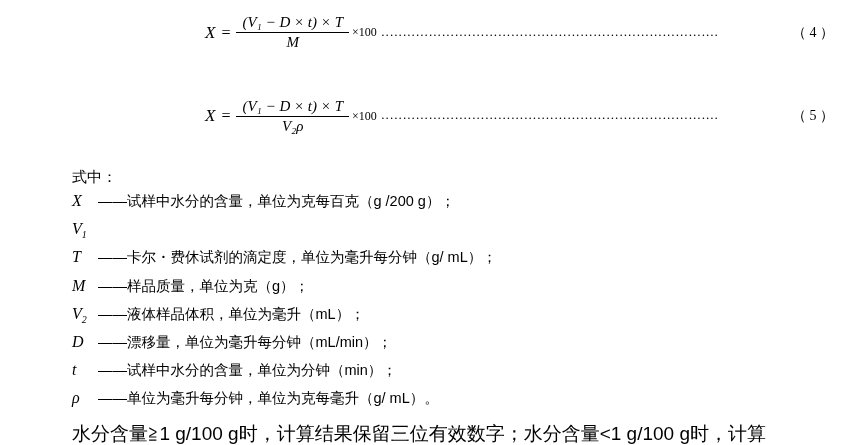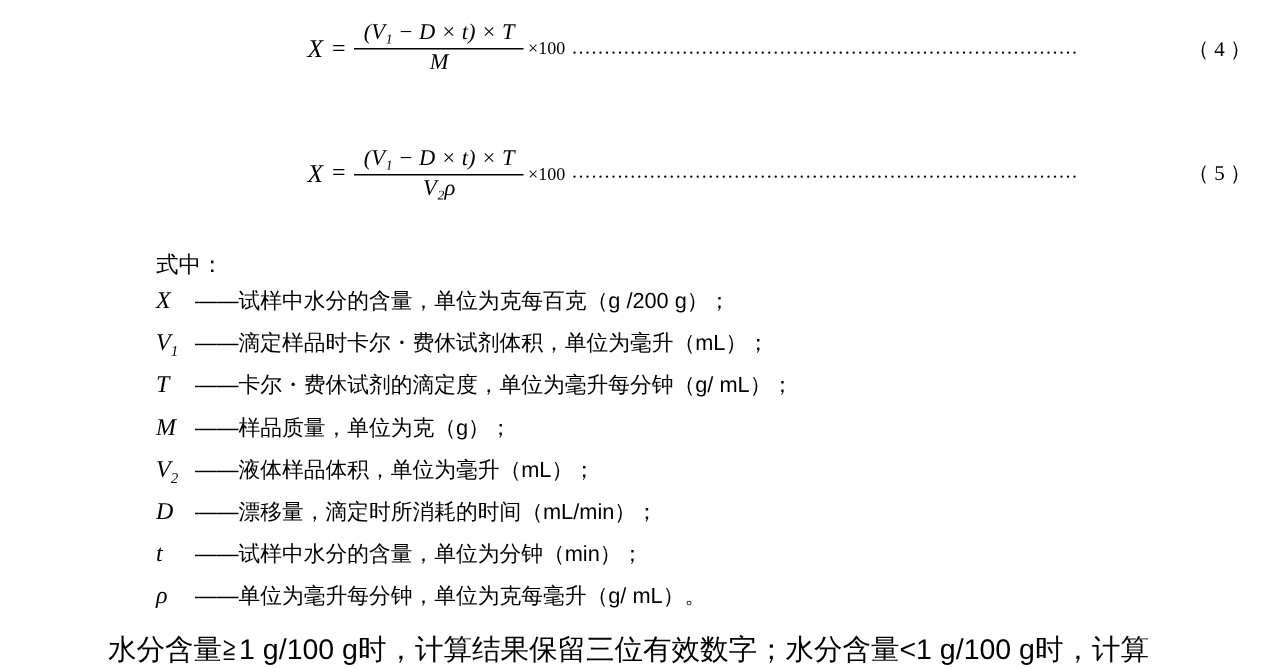--- a/index.html
+++ b/index.html
@@ -97,21 +97,20 @@
     padding-right: 22px;
     white-space: nowrap;
   }
 
   
   .legend {
     margin-top: 34px;
     padding-left: 72px;
     font-size: 15px;
     line-height: 1.0;
-    margin-left: 32px;
   }
   .legend-head {
     font-family: "Liberation Sans", sans-serif;
     font-size: 15px;
     margin-bottom: 9px;
   }
   .legend-item {
     display: flex;
     align-items: baseline;
     margin-bottom: 9px;
@@ -180,41 +179,40 @@
   <div class="legend">
     <div class="legend-head">式中：</div>
 
     <div class="legend-item">
       <span class="sym"><span>X</span><span class="sub"></span></span>
       <span class="desc">——试样中水分的含量，单位为克每百克（g /200 g）；</span>
     </div>
 
     <div class="legend-item">
       <span class="sym"><span>V</span><span class="sub">1</span></span>
-      <span class="desc">——滴定样品时卡尔・费休试剂体积，单位为毫升（mL）；</span>
     </div>
 
     <div class="legend-item">
       <span class="sym"><span>T</span><span class="sub"></span></span>
       <span class="desc">——卡尔・费休试剂的滴定度，单位为毫升每分钟（g/ mL）；</span>
     </div>
 
     <div class="legend-item">
       <span class="sym"><span>M</span><span class="sub"></span></span>
       <span class="desc">——样品质量，单位为克（g）；</span>
     </div>
 
     <div class="legend-item">
       <span class="sym"><span>V</span><span class="sub">2</span></span>
       <span class="desc">——液体样品体积，单位为毫升（mL）；</span>
     </div>
 
     <div class="legend-item">
       <span class="sym"><span>D</span><span class="sub"></span></span>
-      <span class="desc">——漂移量，滴定时所消耗的时间（mL/min）；</span>
+      <span class="desc">——漂移量，单位为毫升每分钟（mL/min）；</span>
     </div>
 
     <div class="legend-item">
       <span class="sym"><span>t</span><span class="sub"></span></span>
       <span class="desc">——试样中水分的含量，单位为分钟（min）；</span>
     </div>
 
     <div class="legend-item">
       <span class="sym"><span>ρ</span><span class="sub"></span></span>
       <span class="desc">——单位为毫升每分钟，单位为克每毫升（g/ mL）。</span>

